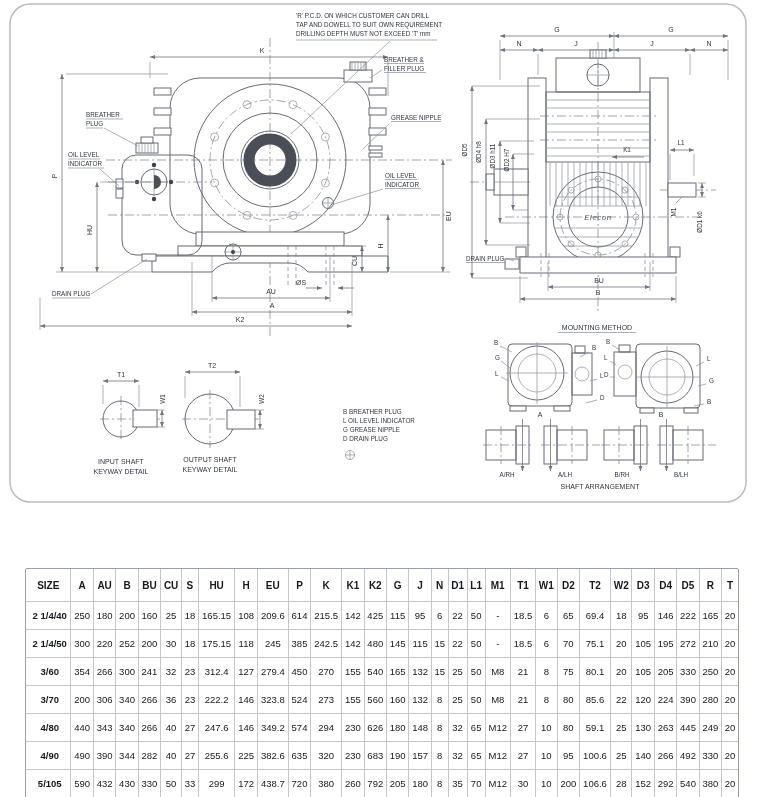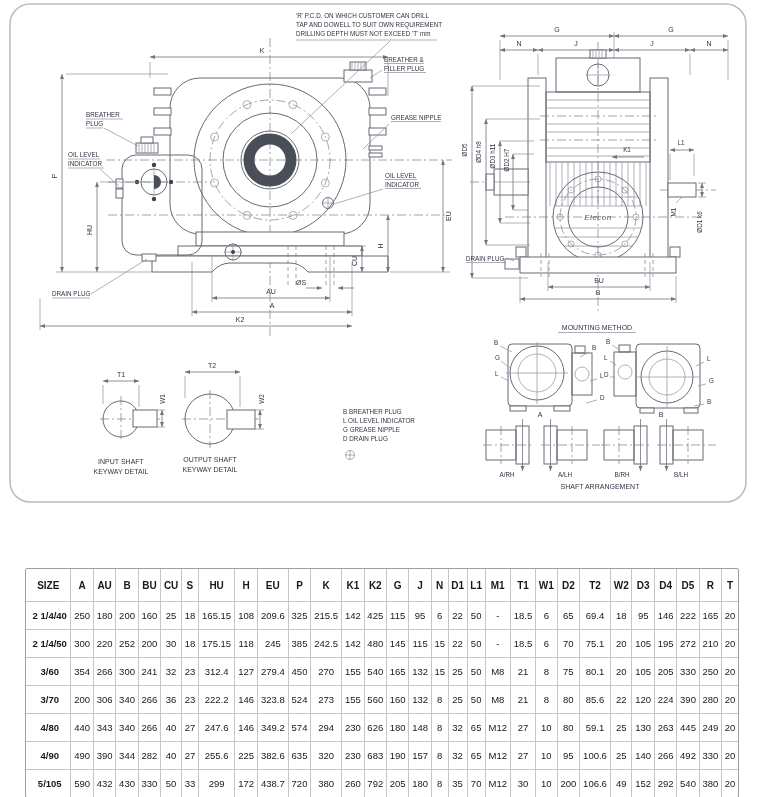--- a/index.html
+++ b/index.html
@@ -431,21 +431,21 @@
           <td class="size">2 1/4/40</td>
           <td>250</td>
           <td>180</td>
           <td>200</td>
           <td>160</td>
           <td>25</td>
           <td>18</td>
           <td>165.15</td>
           <td>108</td>
           <td>209.6</td>
-          <td>325</td>
+          <td>614</td>
           <td>215.5</td>
           <td>142</td>
           <td>425</td>
           <td>115</td>
           <td>95</td>
           <td>6</td>
           <td>22</td>
           <td>50</td>
           <td>-</td>
           <td>18.5</td>
@@ -637,21 +637,21 @@
           <td>205</td>
           <td>180</td>
           <td>8</td>
           <td>35</td>
           <td>70</td>
           <td>M12</td>
           <td>30</td>
           <td>10</td>
           <td>200</td>
           <td>106.6</td>
-          <td>49</td>
+          <td>28</td>
           <td>152</td>
           <td>292</td>
           <td>540</td>
           <td>380</td>
           <td>20</td>
         </tr>
       </tbody>
   </table>
 </div>
 

